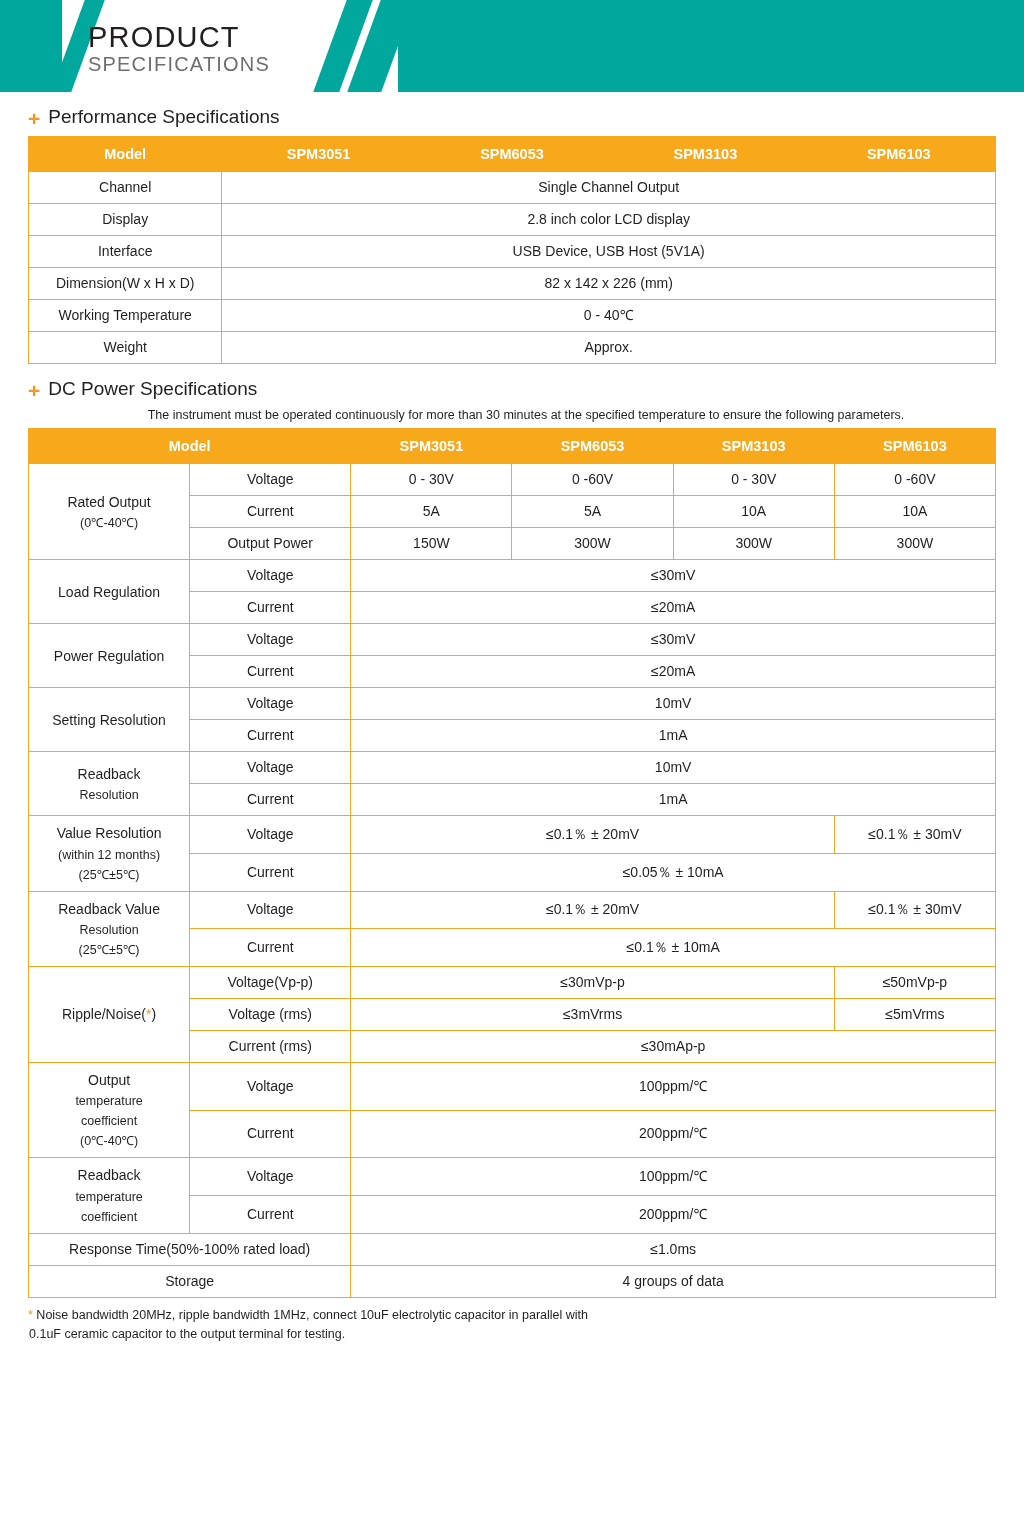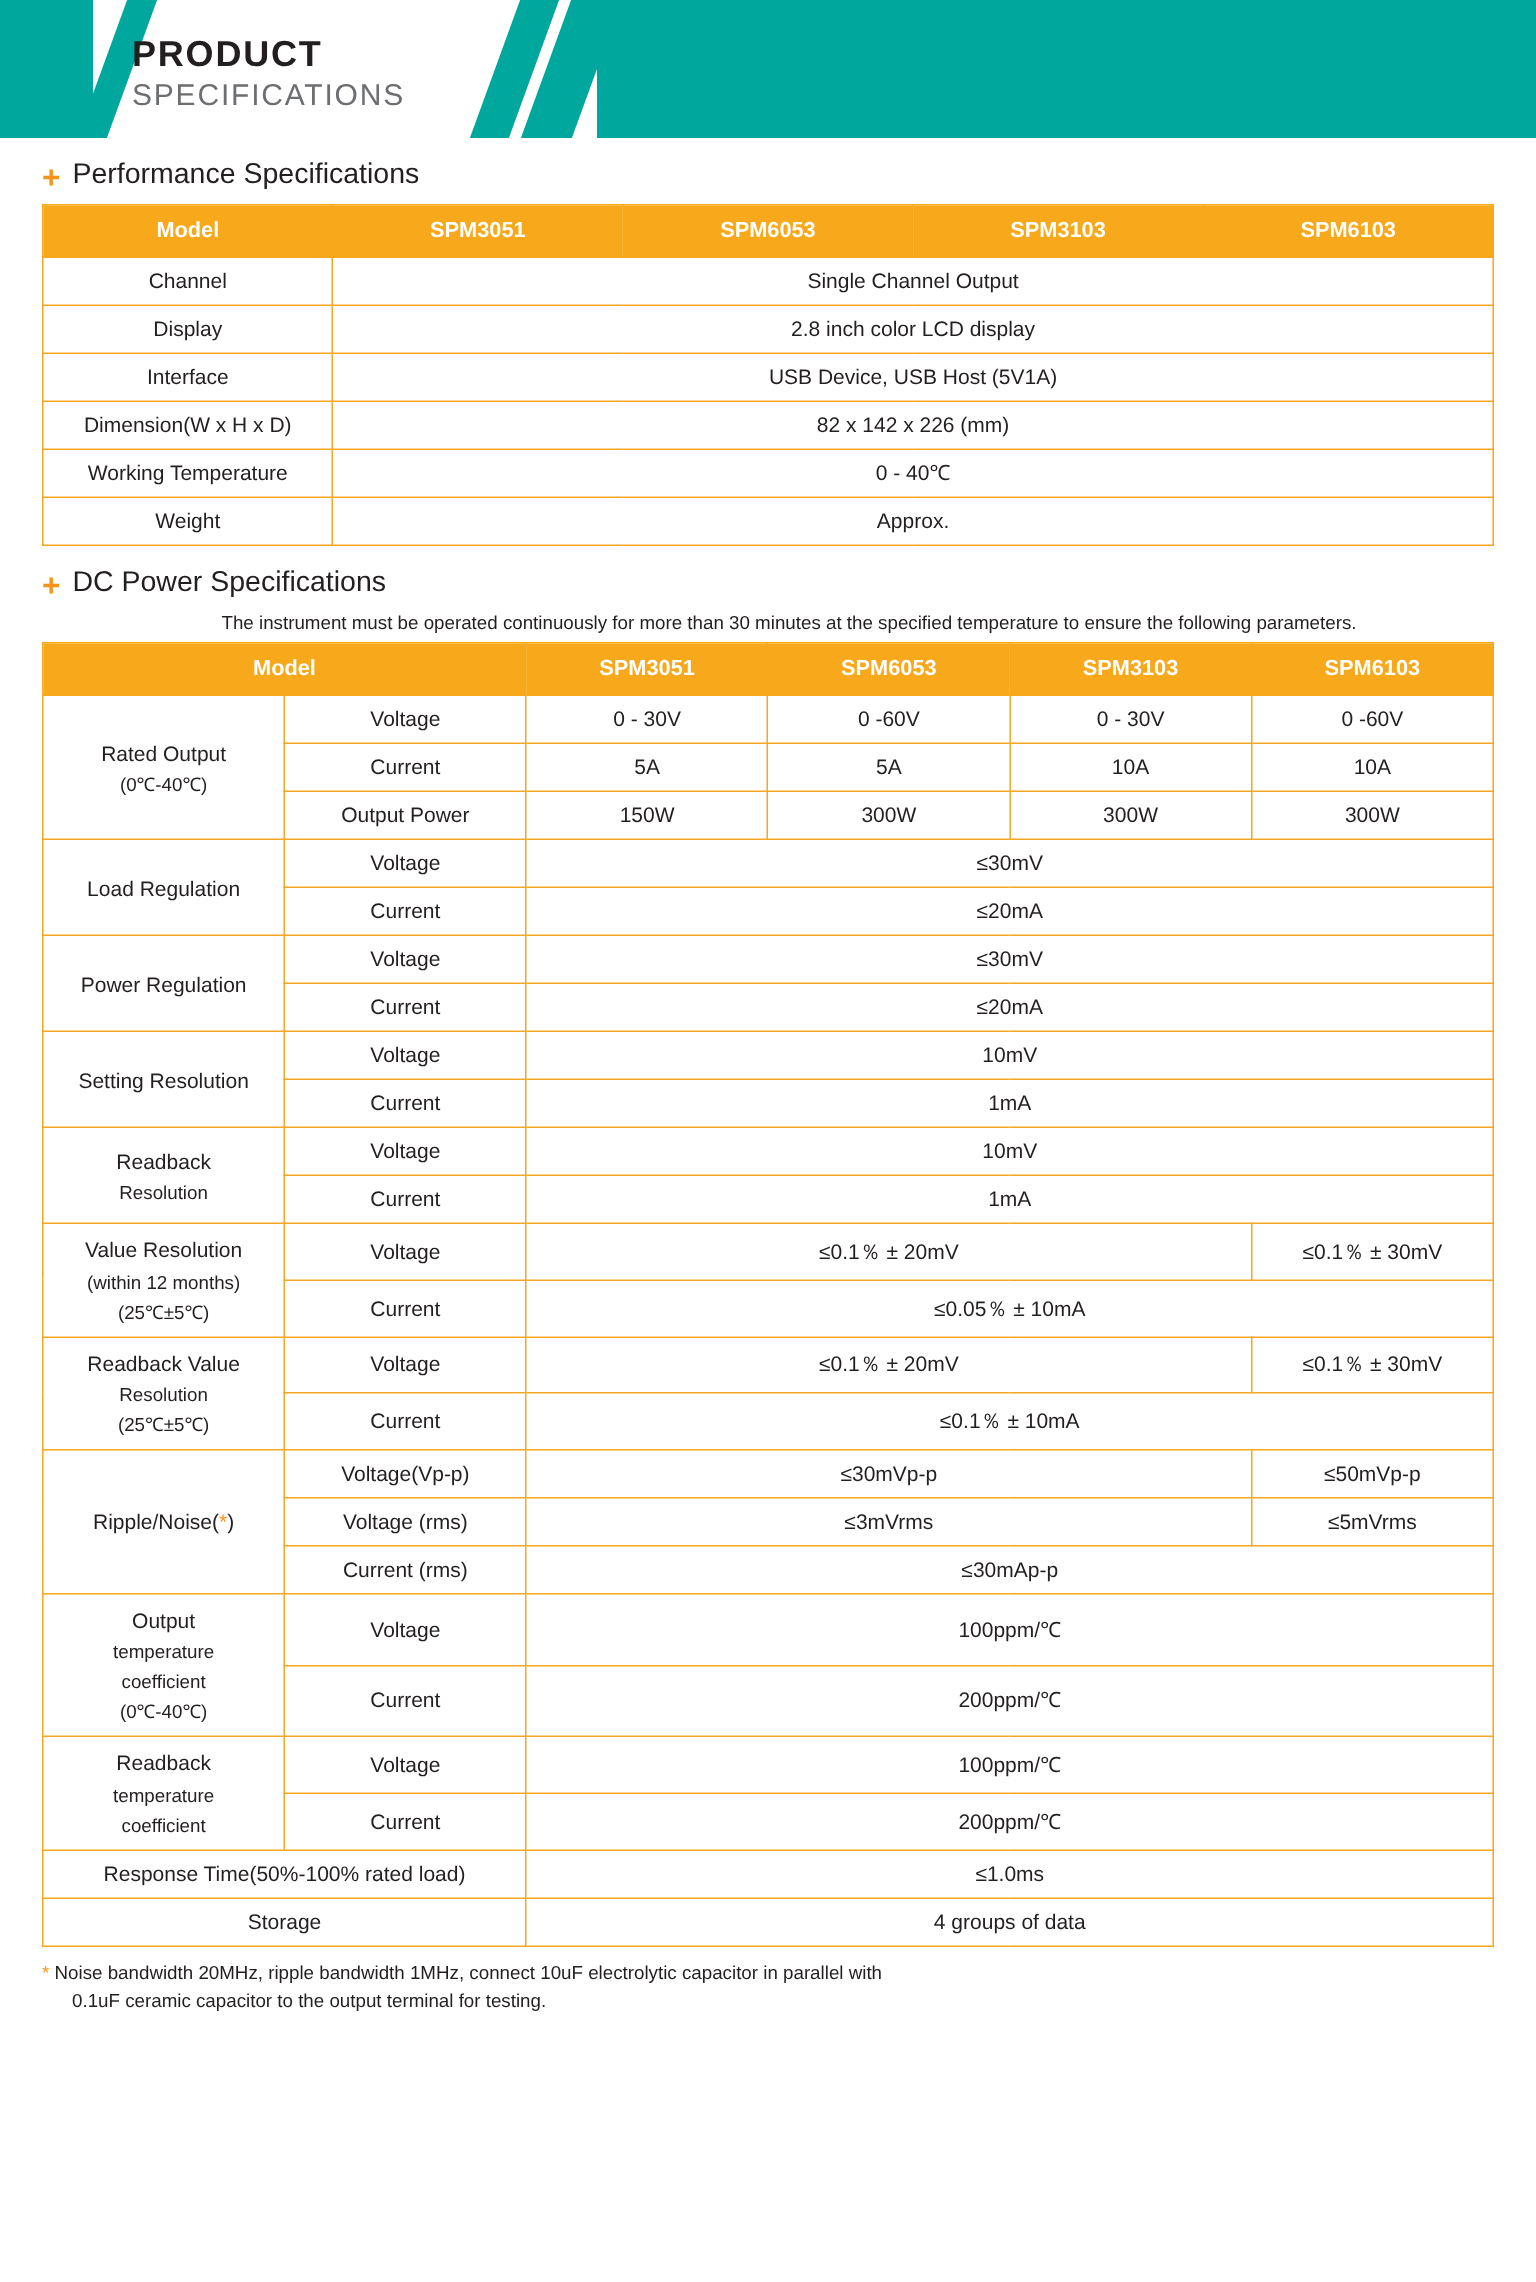--- a/index.html
+++ b/index.html
@@ -60,22 +60,22 @@
     width: 262px; height: 92px;
     background: #ffffff;
     transform: skewX(-20deg);
   }
   .banner .title-wrap {
     position: absolute;
     left: 88px; top: 22px;
     z-index: 5;
   }
   .banner .t1 {
-    font-size: 24px;
-    font-weight: bold;
+    font-size: 29px;
+    font-weight: normal;
     letter-spacing: 1.2px;
     color: #231f20;
     line-height: 30px;
   }
   .banner .t2 {
     font-size: 20px;
     letter-spacing: 1.2px;
     color: #6d6e71;
     line-height: 22px;
     margin-top: 1px;
@@ -143,21 +143,21 @@
   .grp-lines { line-height: 1.6; }
 
   
   .footnote {
     margin: 8px 0 0 28px;
     font-size: 12.5px;
     color: #231f20;
     line-height: 1.55;
   }
   .footnote .star { color: #f7941e; }
-  .footnote .ln2 { margin-left: 20px; display: block; }
+  .footnote .ln2 { margin-left: 1px; display: block; }
   .star-inline { color: #f7941e; }
 </style>
 </head>
 <body>
 
 <div class="banner">
   <div class="teal-left"></div>
   <div class="teal-right"></div>
   <div class="white-plate"></div>
   <div class="teal-bar-a"></div>

